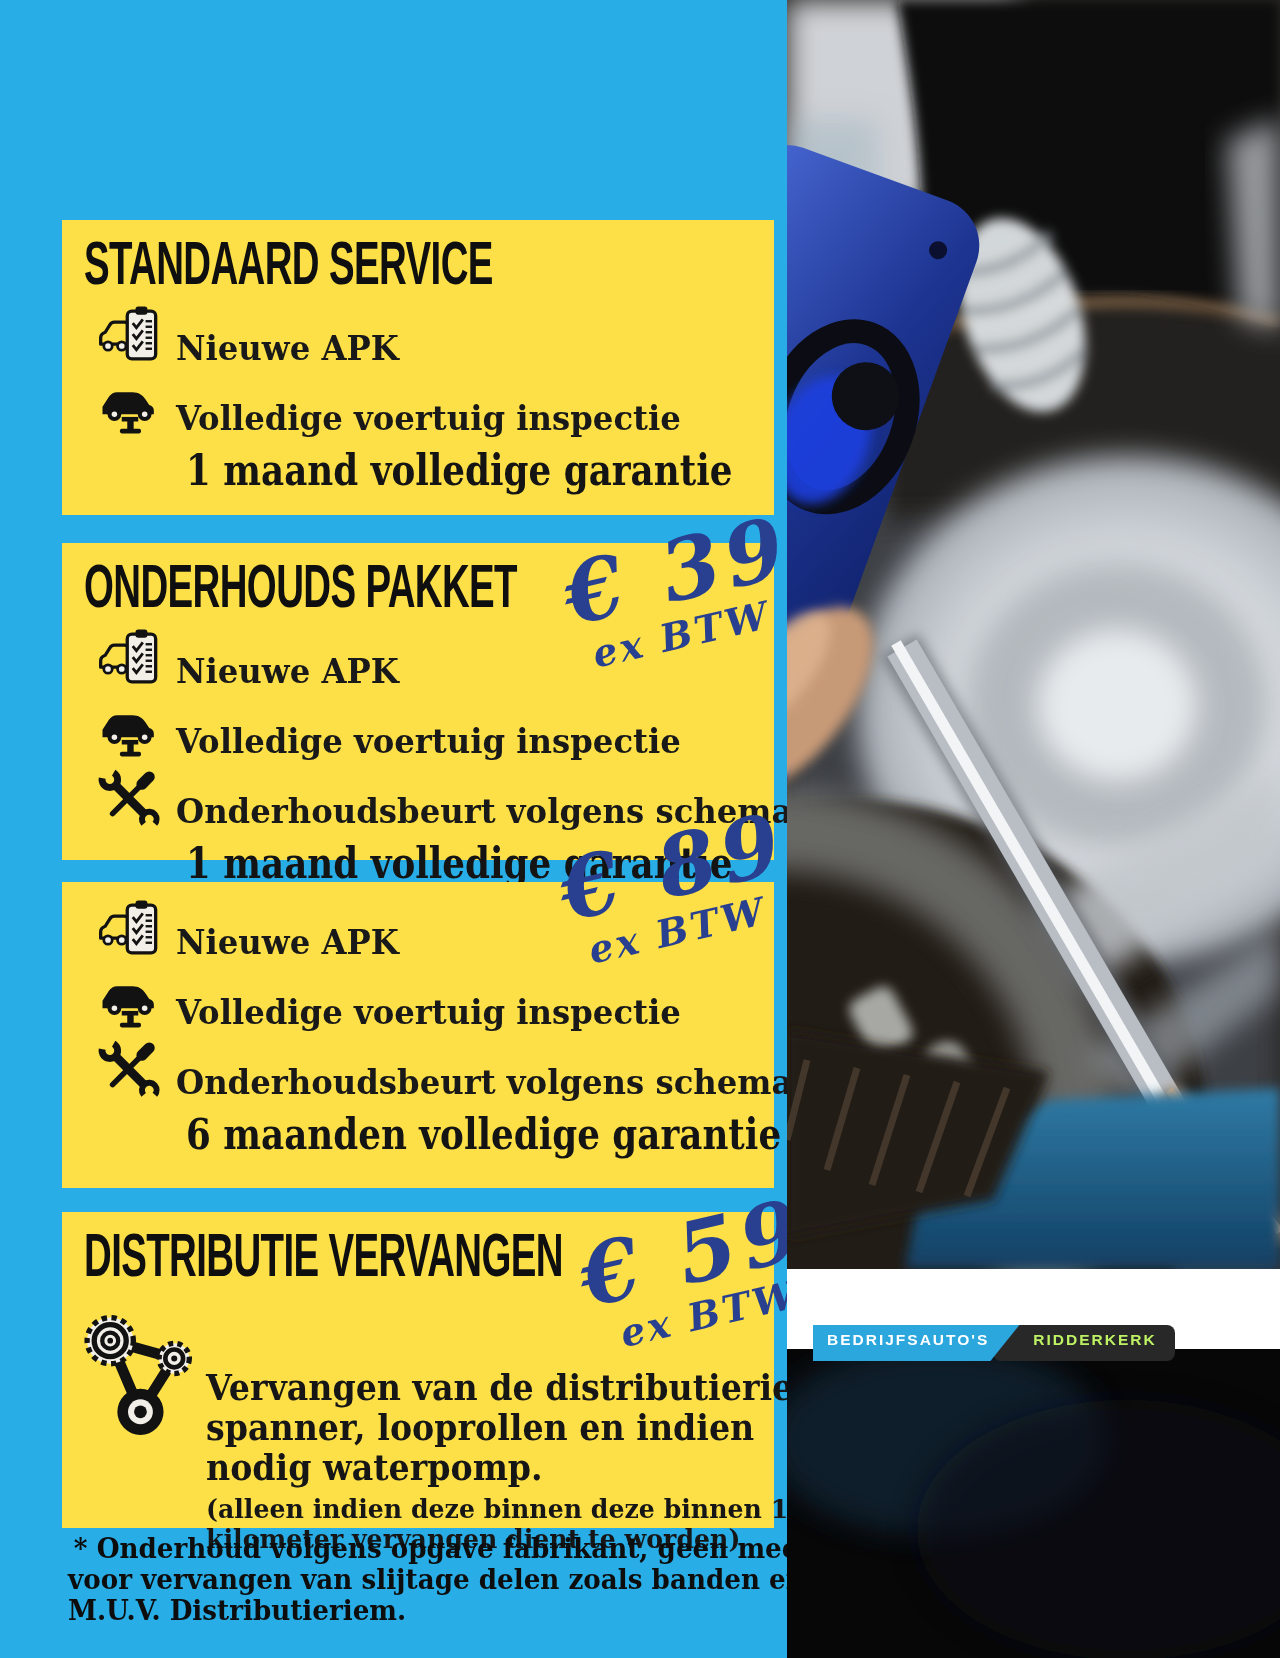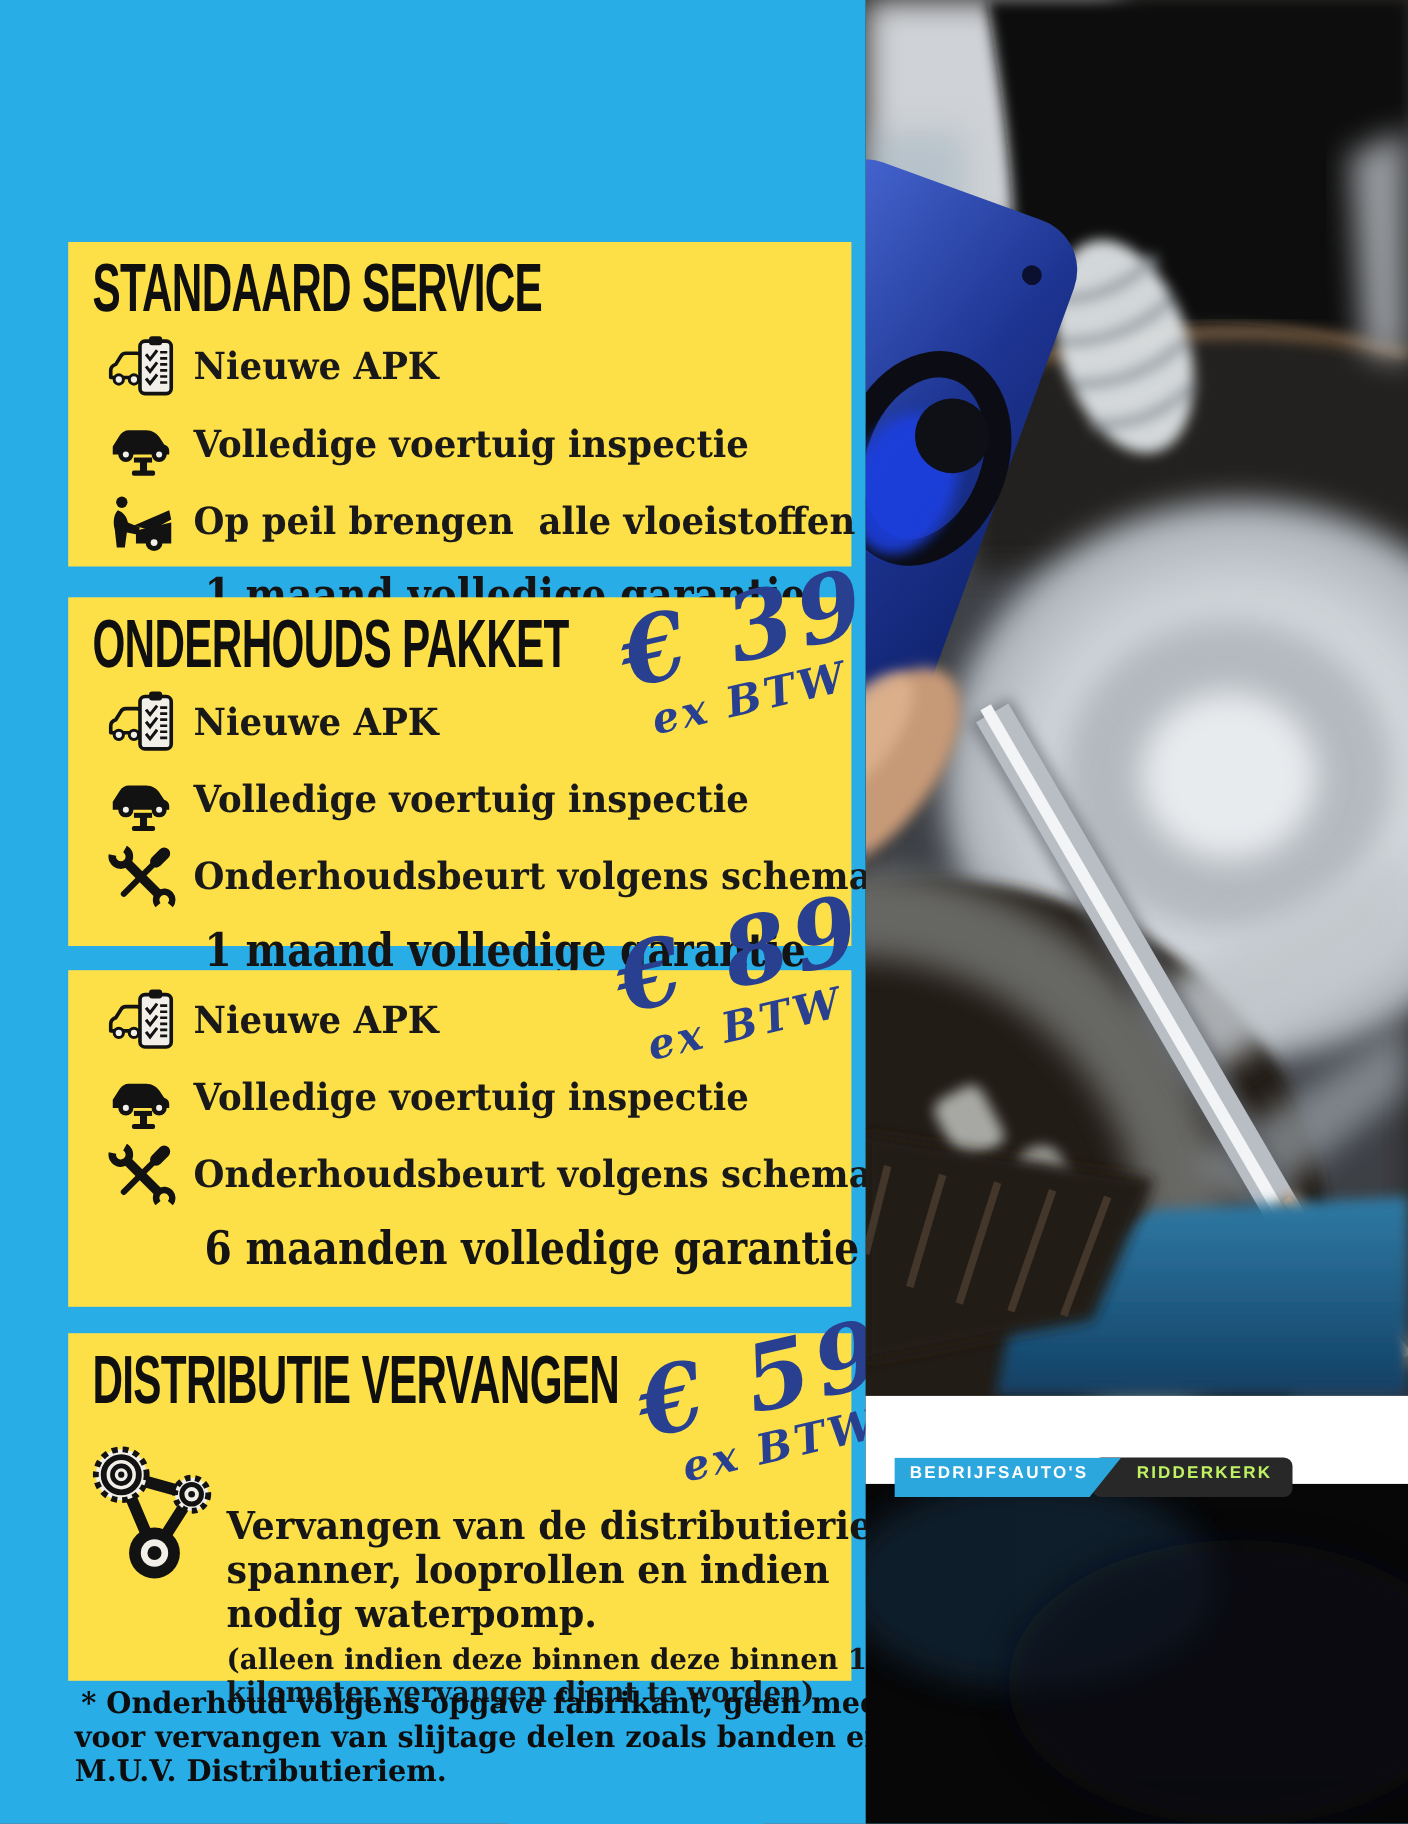--- a/index.html
+++ b/index.html
@@ -30,21 +30,21 @@
     padding:10px 16px 0 22px;
     box-sizing:border-box;
     overflow:visible;
   }
   .card h2{margin:2px 0 6px 0;}
   .card h2 .cond{font-size:62px;transform:scaleX(.62);}
   .c1{top:220px;height:295px;}
   .c2{top:543px;height:317px;}
   .c3{top:882px;height:306px;}
   .c4{top:1212px;height:316px;}
-  .row{display:flex;align-items:center;height:68px;margin-top:2px;}
+  .row{display:flex;align-items:flex-end;height:68px;margin-top:2px;}
   .icn{flex:0 0 92px;display:flex;align-items:center;justify-content:center;}
   .icn svg{width:76px;height:66px;}
   .lbl{
     font-family:"DejaVu Serif",serif;font-weight:bold;
     font-size:34px;color:#191919;white-space:pre;
     display:inline-block;transform:scaleX(.95);transform-origin:left;
   }
   .guar{
     font-family:"DejaVu Serif",serif;font-weight:bold;
     font-size:42px;color:#141414;margin:8px 0 0 102px;
@@ -212,28 +212,20 @@
         </span>
       <span class="lbl">Nieuwe APK</span>
     </div>
     <div class="row">
       <span class="icn">
           <svg viewBox="0 0 72 72">
             <use href="#i-carlift"></use>
           </svg>
         </span>
       <span class="lbl">Volledige voertuig inspectie</span>
-    </div>
-    <div class="row">
-      <span class="icn">
-          <svg viewBox="0 0 72 72">
-            <use href="#i-mech"></use>
-          </svg>
-        </span>
-      <span class="lbl">Op peil brengen  alle vloeistoffen</span>
     </div>
     <span class="guar">1 maand volledige garantie</span>
   </section>
 
   <section class="card c2">
     <h2>
       <span class="cond">ONDERHOUDS PAKKET</span>
     </h2>
     <div class="row">
       <span class="icn">

